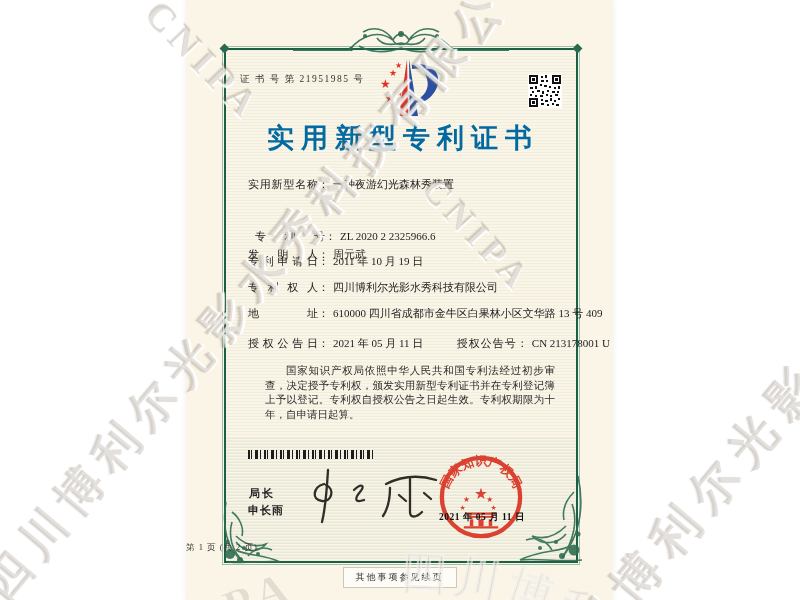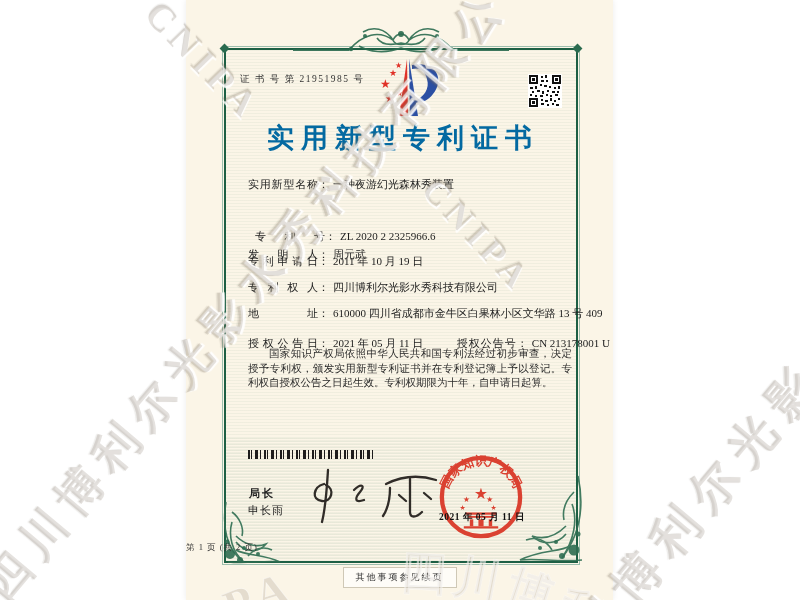--- a/index.html
+++ b/index.html
@@ -54,33 +54,33 @@
   .flabel{
     display:inline-block;width:70px;text-align:justify;text-align-last:justify;
     vertical-align:top;
   }
   .flabel2{display:inline-block;vertical-align:top;letter-spacing:1px;}
   .fval{margin-left:4px;}
   .body-text{
     position:absolute;left:62px;top:347px;width:324px;
     font-size:10.5px;line-height:14.5px;color:#2a2a2a;text-align:justify;
   }
-  .body-text p{margin:0;text-indent:2em;}
+  .body-text p{margin:17px;text-indent:2em;}
   
   .barcode{
     position:absolute;left:62px;top:450px;width:128px;height:9px;
     background:repeating-linear-gradient(90deg,
       #1c1c1c 0 2px, transparent 2px 3px,
       #1c1c1c 3px 4px, transparent 4px 7px,
       #1c1c1c 7px 10px, transparent 10px 12px,
       #1c1c1c 12px 13px, transparent 13px 16px);
   }
   .director{position:absolute;left:63px;top:486px;font-size:11px;font-weight:600;
     color:#222;font-family:Liberation Sans, sans-serif;letter-spacing:2px;}
-  .director-name{position:absolute;left:62px;top:503px;font-size:11px;font-weight:400;
+  .director-name{position:absolute;left:62px;top:503px;font-size:11px;font-weight:700;
     color:#222;font-family:"Liberation Sans","DejaVu Sans",sans-serif;letter-spacing:1px;}
   .signature{position:absolute;left:112px;top:464px;}
   
   .seal{position:absolute;left:252px;top:454px;width:86px;height:86px;}
   .seal-date{
     position:absolute;left:244px;top:511px;width:104px;text-align:center;
     font-size:9.5px;font-weight:bold;color:#111;letter-spacing:0.5px;
   }
   .page-footer{
     position:absolute;left:0;top:542px;width:100%;text-align:left;

